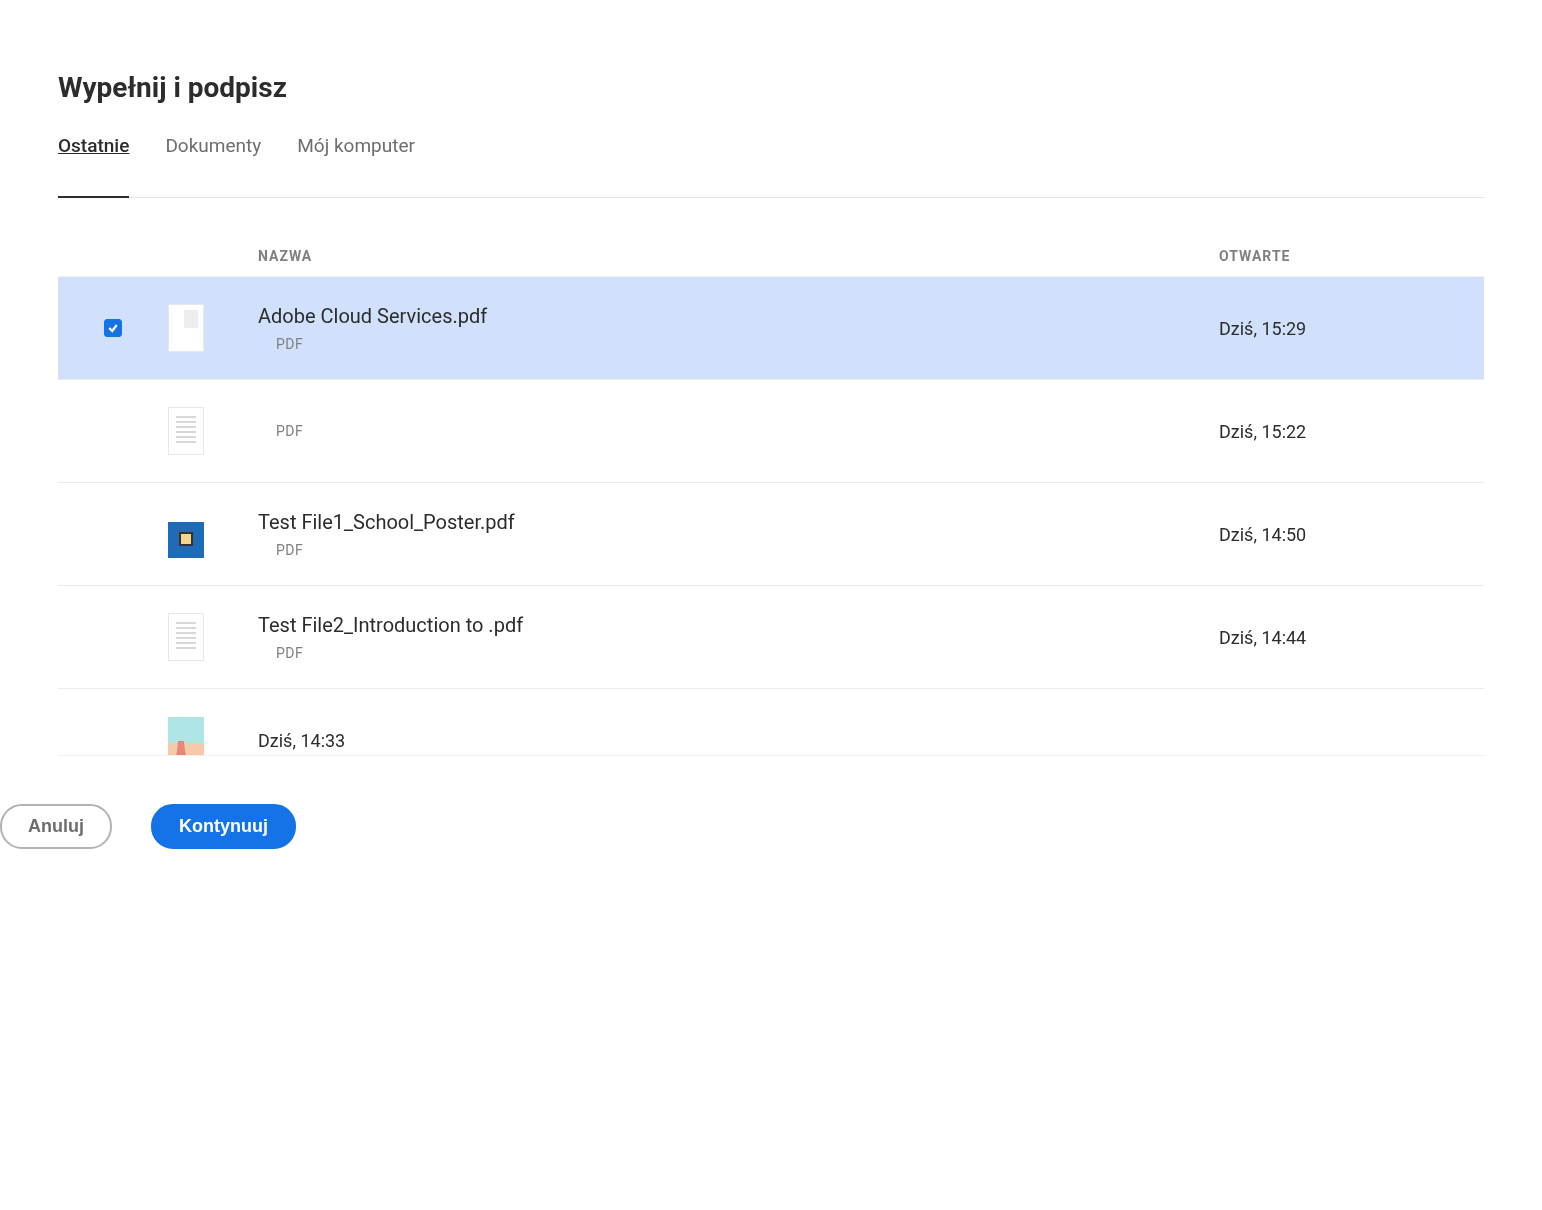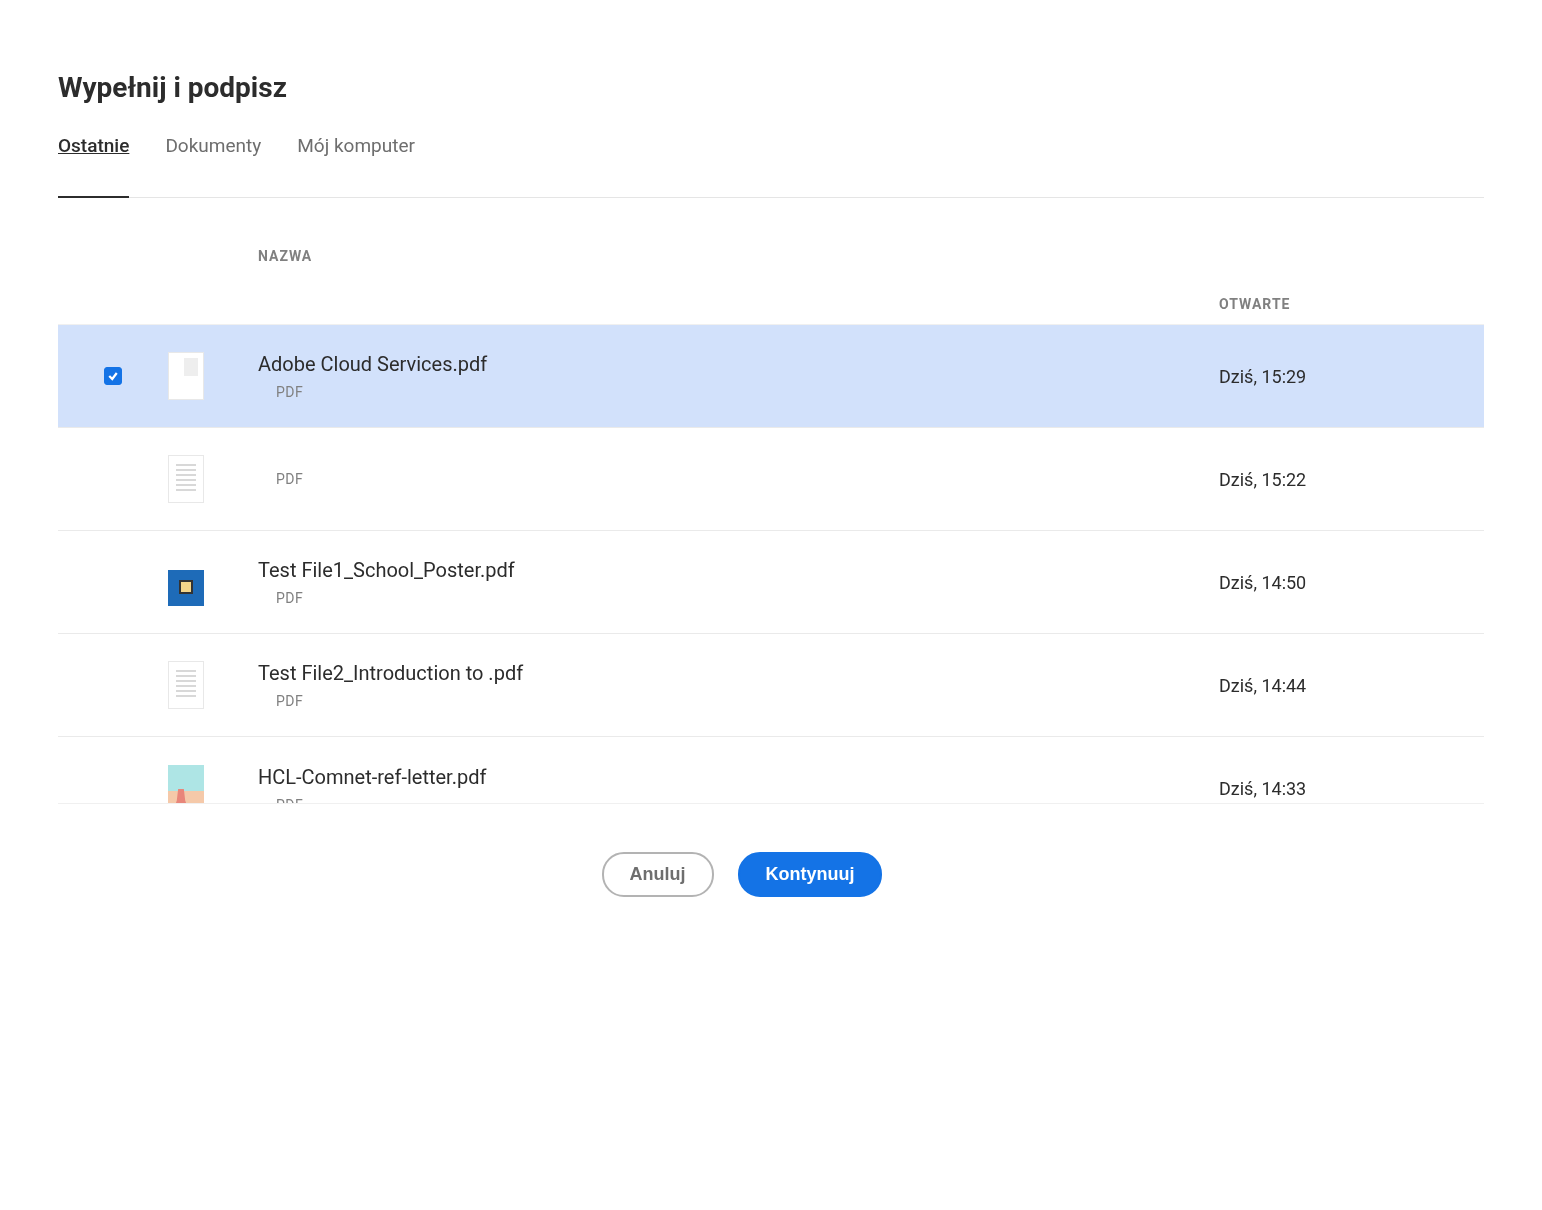--- a/index.html
+++ b/index.html
@@ -64,21 +64,20 @@
       width: 110px;
     }
     .col-thumb {
       width: 90px;
     }
     .col-name {
       flex: 1;
     }
     .col-opened {
       width: 265px;
-      margin-top: 48px;
     }
     .th {
       font-size: 14px;
       font-weight: 700;
       letter-spacing: 1px;
       color: #808080;
       text-transform: uppercase;
     }
     .rows {
       border: 1px solid #f0f0f0;
@@ -221,22 +220,22 @@
       position: absolute;
       top: 3px;
       right: 6px;
       width: 8px;
       height: 32px;
       background: #8e8e8e;
       border-radius: 4px;
     }
     .footer {
       display: flex;
-      justify-content: center;
-      gap: 24px;
+      justify-content: flex-start;
+      gap: 39px;
       padding: 48px 58px 0 0;
     }
     .btn {
       font-size: 18px;
       font-weight: 700;
       padding: 10px 26px;
       border-radius: 22px;
       cursor: pointer;
       border: 2px solid transparent;
     }
@@ -339,24 +338,20 @@
           </div>
           <div class="opened-cell">Dziś, 14:44</div>
         </div>
         <div class="row">
           <div class="check-cell"></div>
           <div class="thumb-cell">
             <div class="thumb postcard">
               <div class="fig"></div>
             </div>
           </div>
-          <div class="name-cell">
-            <div class="file-name">HCL-Comnet-ref-letter.pdf</div>
-            <div class="file-type">PDF</div>
-          </div>
           <div class="opened-cell">Dziś, 14:33</div>
         </div>
       </div>
   </div>
 </div>
 
 <div class="footer">
   <button class="btn btn-secondary">Anuluj</button>
   <button class="btn btn-primary">Kontynuuj</button>
 </div>

